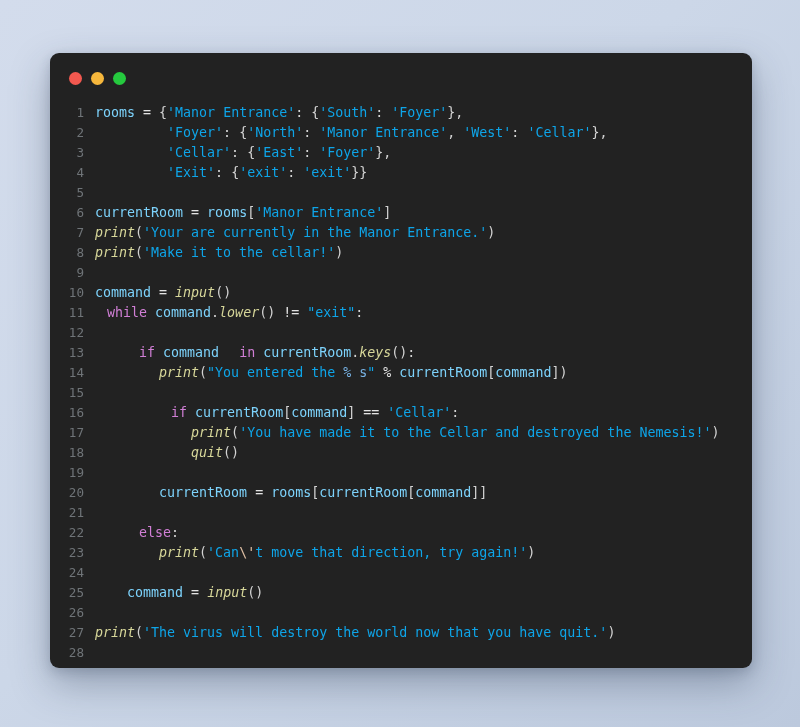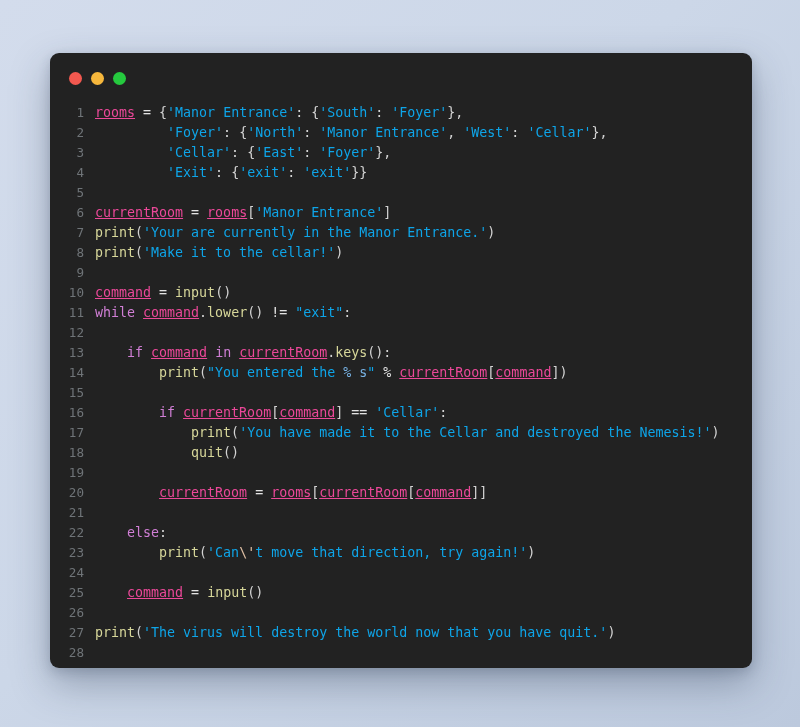--- a/index.html
+++ b/index.html
@@ -82,23 +82,23 @@
 
   .code-text {
     padding-left: 11px;
     color: #d6d6d6;
     font-family: "DejaVu Sans Mono", monospace;
     white-space: pre;
   }
 
   
   .t-plain   { color: #d4d4d4; }
-  .t-kw      { color: #d17fd6; }
-  .t-var     { color: #ec4899; text-decoration: underline; }
-  .t-fn      { color: #d7d79a; }
+  .t-kw      { color: #d17fd6; margin-left: 12px; }
+  .t-var     { color: #7dd3fc; }
+  .t-fn      { color: #d7d79a; font-style: italic; }
   .t-str     { color: #0ea5e9; }
   .t-esc     { color: #e2c2a6; }
   .t-fmt     { color: #79b4e6; }
   .t-op      { color: #e4e4e4; }
   .t-punct   { color: #d4d4d4; }
 </style>
 </head>
 <body>
 
 <div id="app-root">

